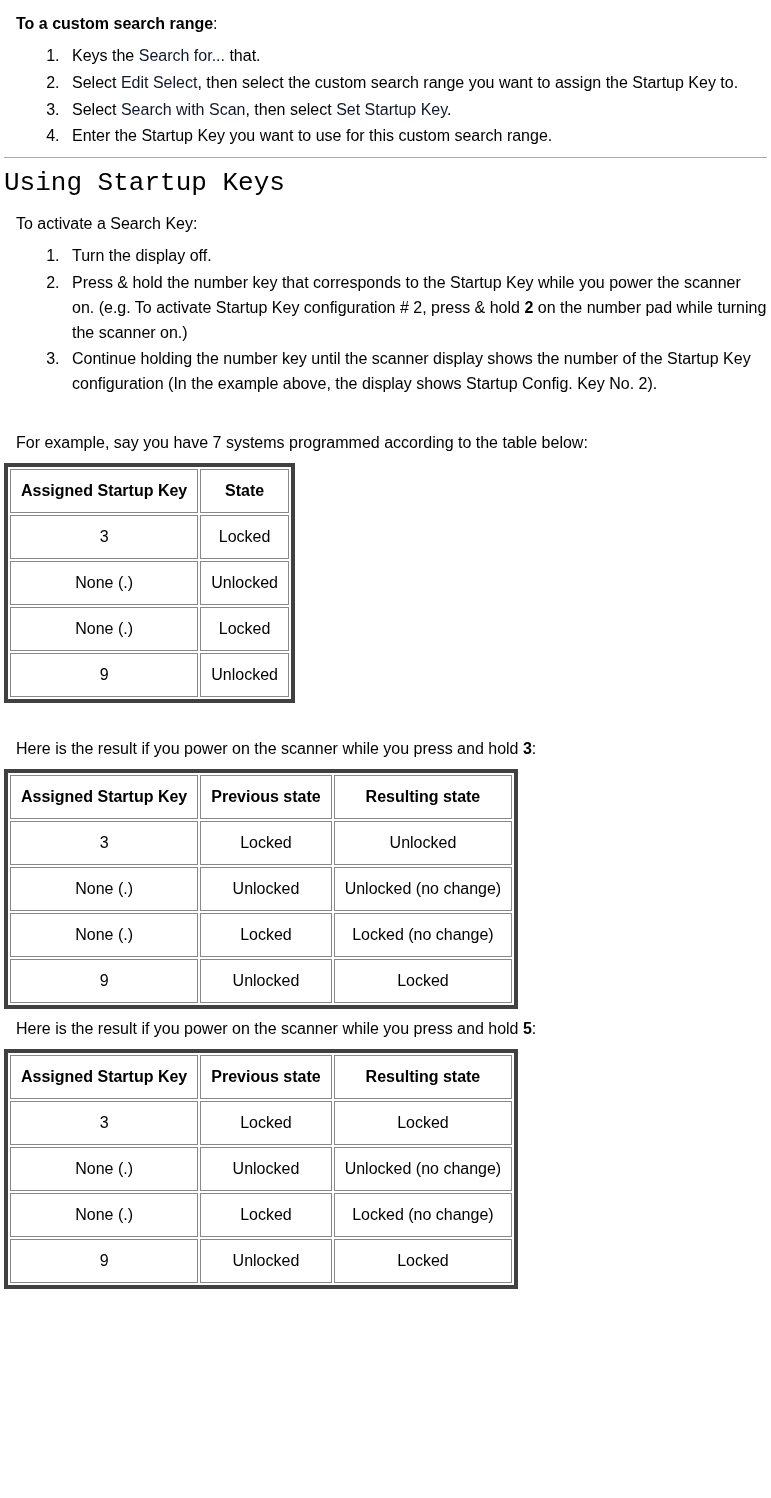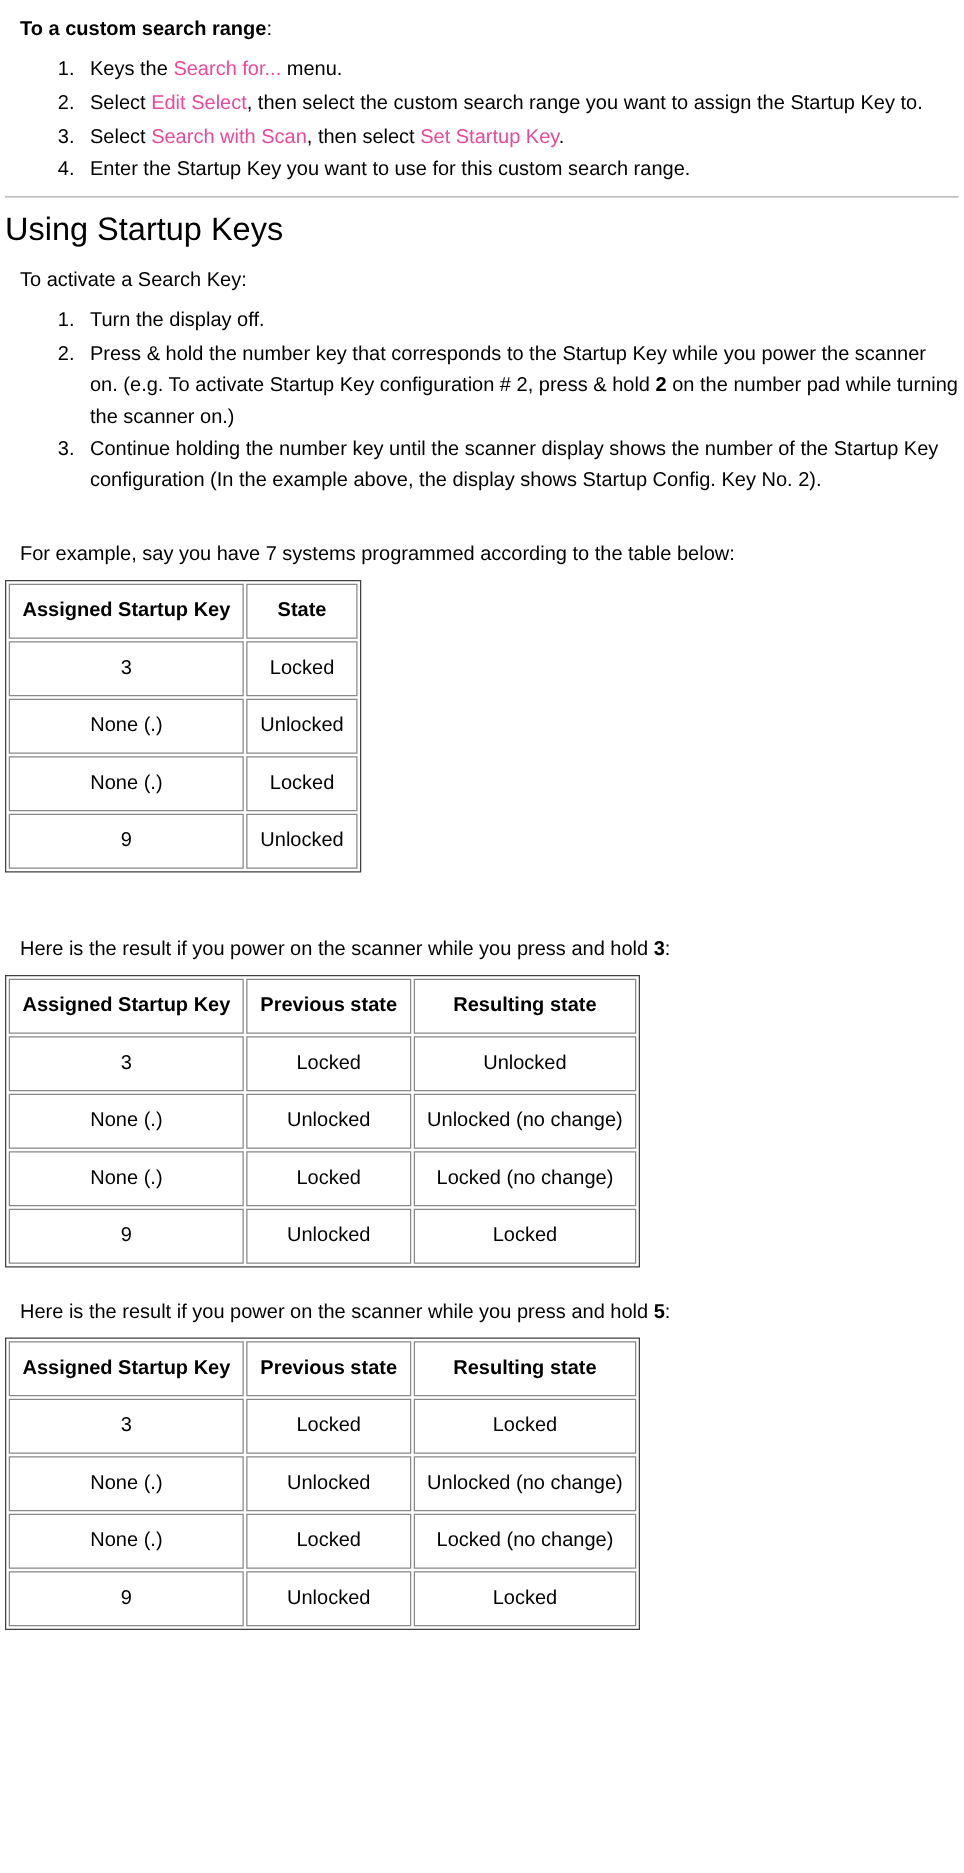--- a/index.html
+++ b/index.html
@@ -5,29 +5,29 @@
   body {
     font-family: Arial, Helvetica, sans-serif;
     font-size: 16px;
     color: #000;
     margin: 0;
     padding: 4px;
     width: 771px;
     box-sizing: border-box;
   }
   .link {
-    color: #ec4899;
+    color: #0f172a;
   }
   .bold {
     font-weight: bold;
   }
   .italic {
   }
   h2 {
-    font-family: Liberation Sans, sans-serif;
+    font-family: Liberation Mono, monospace;
     font-weight: normal;
     font-size: 26px;
     margin: 10px 0 14px 0;
   }
   ol {
     margin: 6px 0 8px 0;
     padding-left: 60px;
     line-height: 1.55;
   }
   ol li {
@@ -42,43 +42,43 @@
     border: none;
     border-top: 1px solid #aaa;
     margin: 2px 0 6px 0;
   }
   .spacer {
     height: 18px;
   }
   table {
     border-collapse: separate;
     border-spacing: 2px;
-    border: 1px solid #404040;
-    margin: 4px 0 24px 0;
+    border: 4px solid #404040;
+    margin: 4px 0 8px 0;
   }
   th, td {
     border: 1px solid #888;
     padding: 12px 10px;
     text-align: center;
     font-size: 16px;
   }
   th {
     font-weight: bold;
   }
 </style>
 </head>
 <body>
 
 <p>
   <span class="bold">To a custom search range</span><span>:</span>
 </p>
 
 <ol>
   <li>
-    <span>Keys the </span><span class="link">Search for...</span><span> menu.</span>
+    <span>Keys the </span><span class="link">Search for...</span><span> that.</span>
   </li>
   <li>
     <span>Select </span><span class="link">Edit Select</span><span>, then select the custom search range you want to assign the Startup Key to.</span>
   </li>
   <li>
     <span>Select </span><span class="link">Search with Scan</span><span>, then select </span><span class="link">Set Startup Key</span><span>.</span>
   </li>
   <li>
     <span>Enter the Startup Key you want to use for this custom search range.</span>
   </li>

